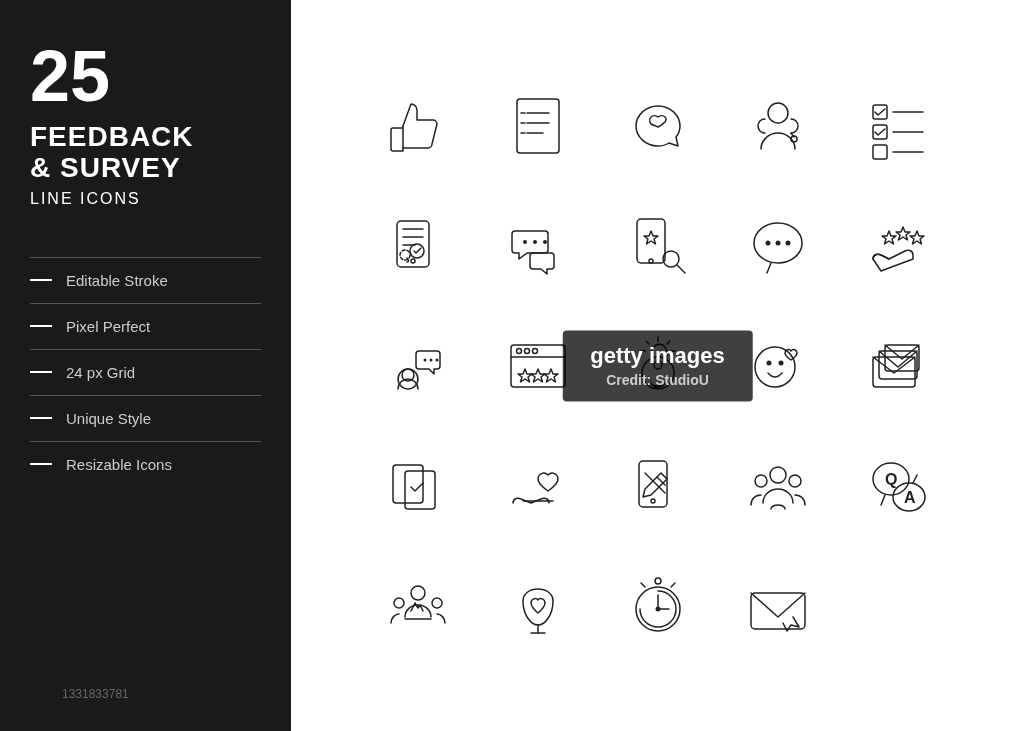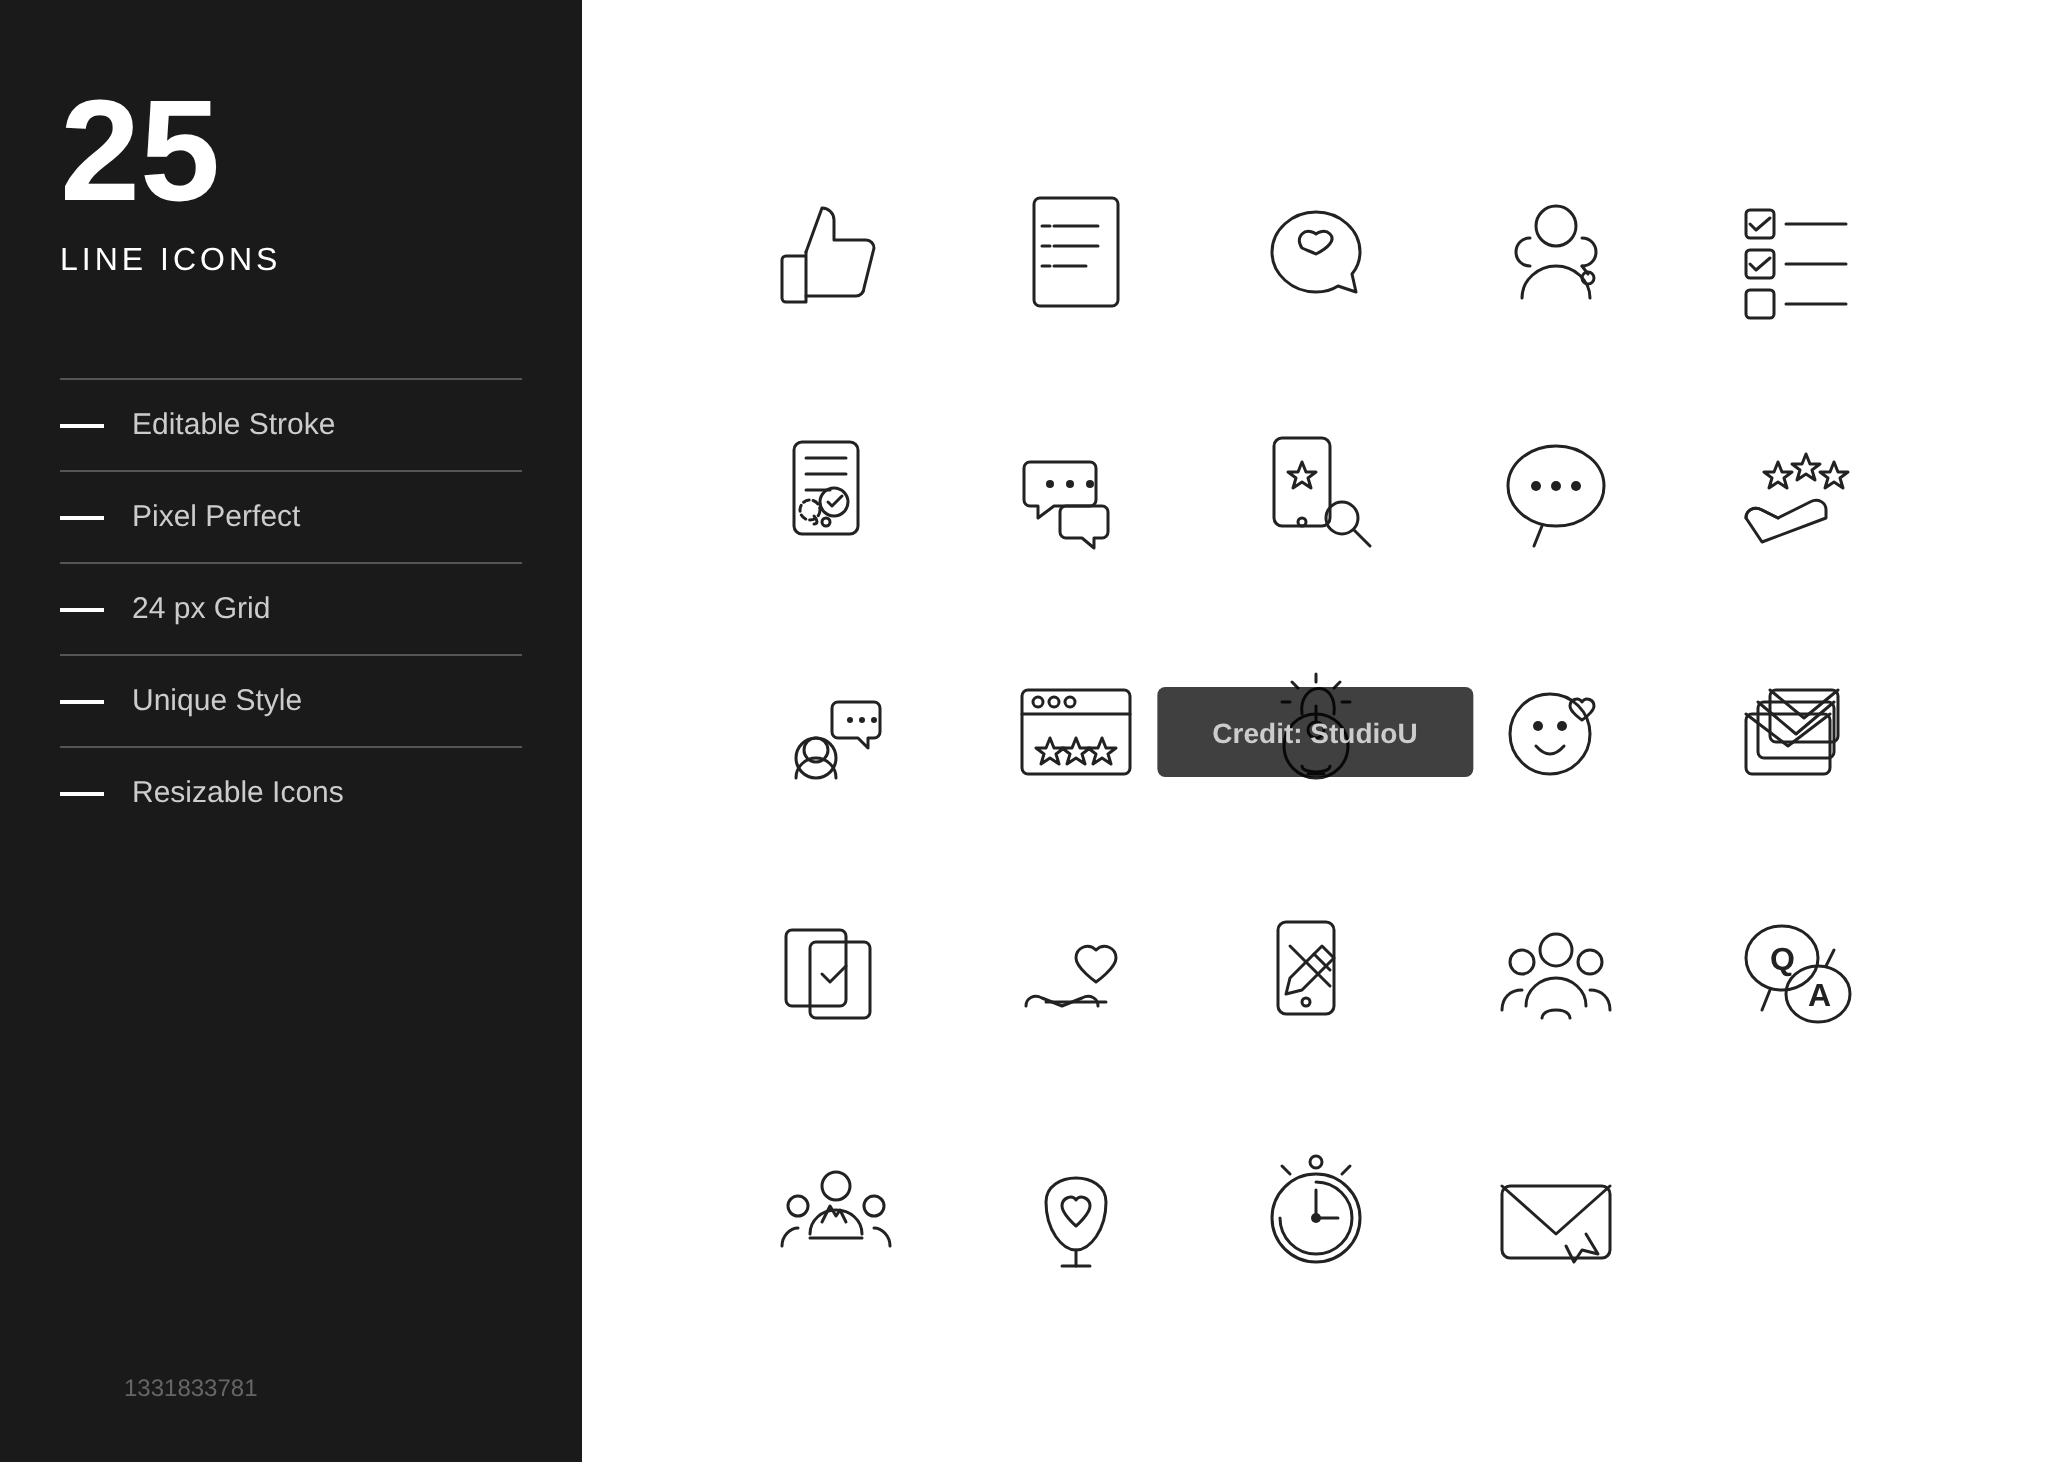--- a/index.html
+++ b/index.html
@@ -140,20 +140,21 @@
     .watermark-overlay .studio-text {
       font-size: 14px;
       color: #ccc;
     }
   </style>
 </head>
 <body>
 
 <aside class="sidebar">
   <div class="sidebar-number">25</div>
+  <div class="sidebar-title">FEEDBACK<br>&amp; SURVEY</div>
   <div class="sidebar-subtitle">LINE ICONS</div>
   <ul class="sidebar-features">
     <li class="sidebar-feature">
       <div class="feature-dash"></div>
       <span>Editable Stroke</span>
     </li>
     <li class="sidebar-feature">
       <div class="feature-dash"></div>
       <span>Pixel Perfect</span>
     </li>
@@ -428,15 +429,16 @@
       <svg viewBox="0 0 70 70">
         <rect x="8" y="22" width="54" height="36" rx="4"></rect>
         <polyline points="8,22 35,46 62,22"></polyline>
         <path d="M40 52l4 8 4-6 8 2-6-10"></path>
       </svg>
     </div>
 
   </div>
 
   <div class="watermark-overlay">
+    <span class="get-text">getty images</span>
     <span class="studio-text">Credit: StudioU</span>
   </div>
 </main>
 
 </body></html>

